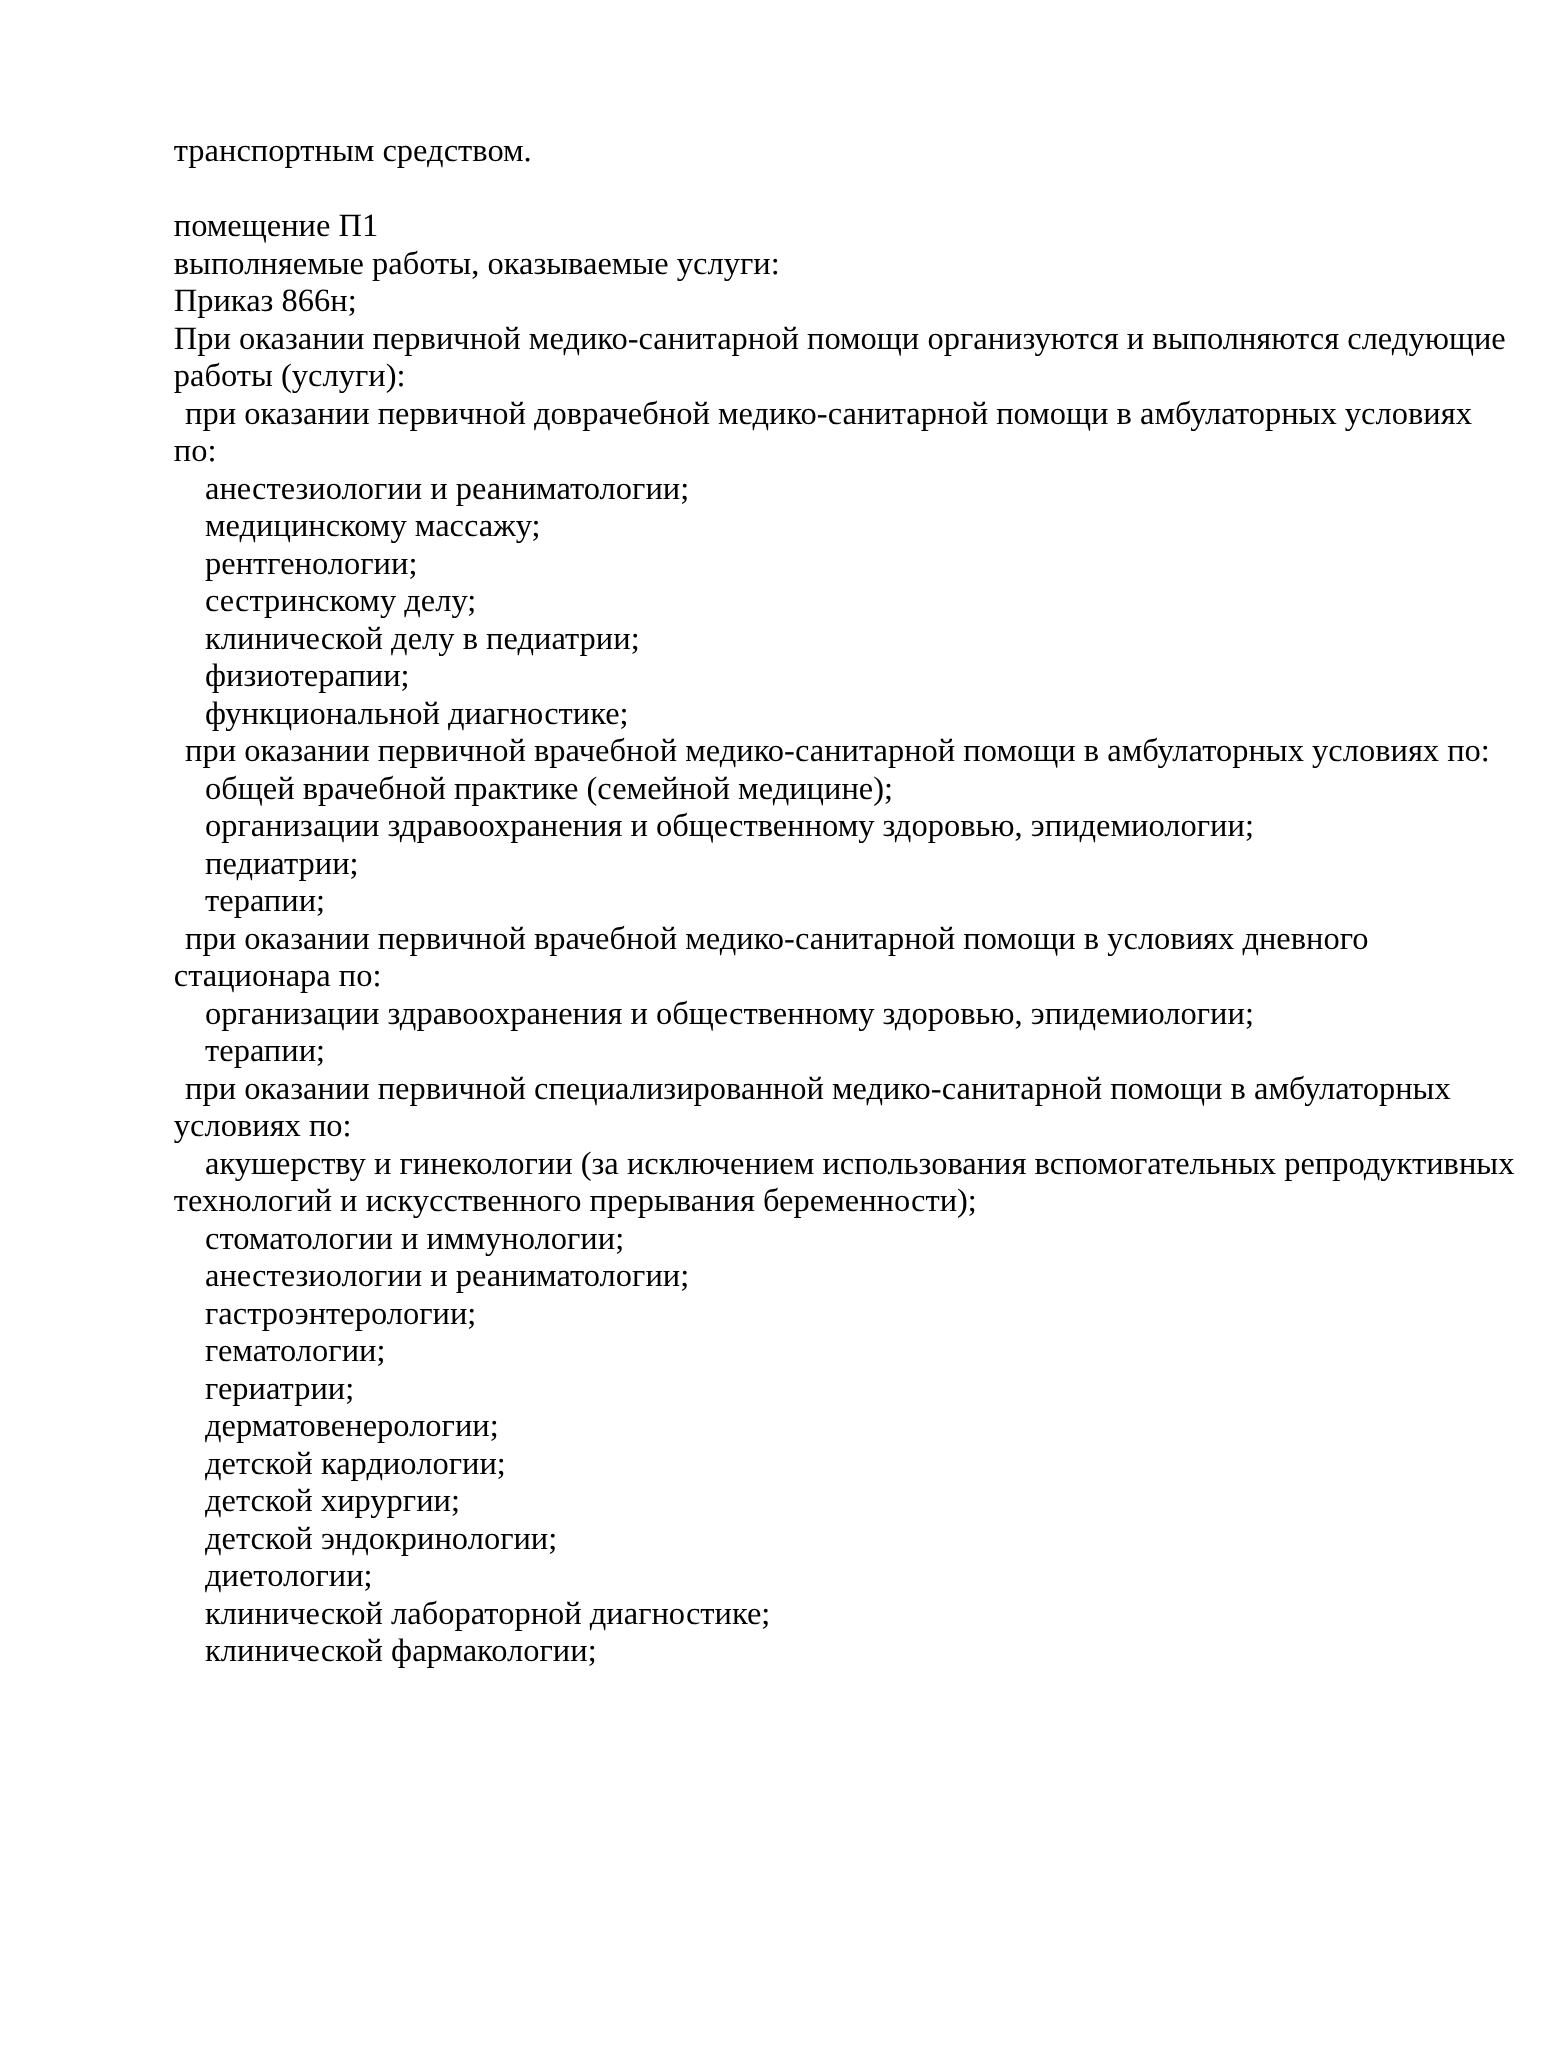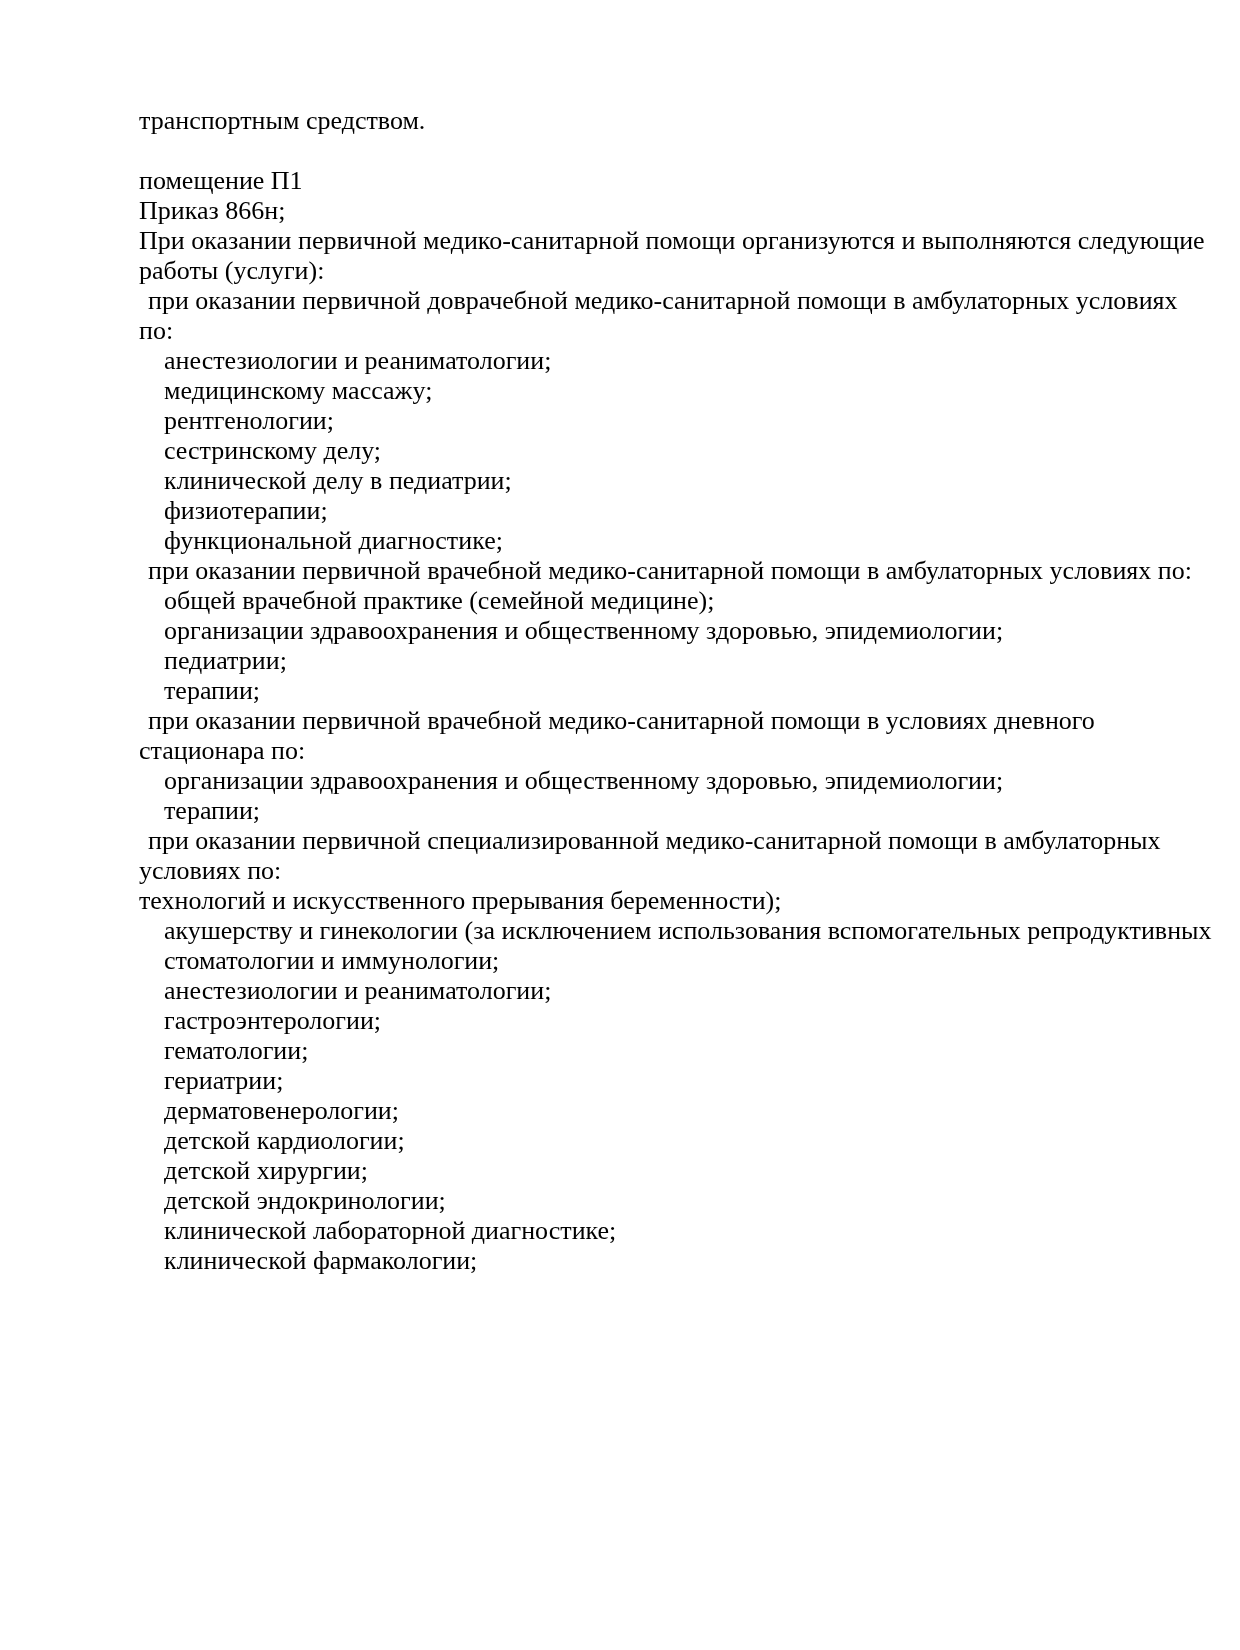--- a/index.html
+++ b/index.html
@@ -32,20 +32,21 @@
   .indent-2 { padding-left: 25px; }
 </style>
 </head>
 <body>
 
 <div class="page" style="background: rgb(255, 255, 255);">
   <div class="textblock" id="lines-container" style="color: rgb(0, 0, 0);">
       <div class="line indent-0">транспортным средством.</div>
       <div class="line indent-0">&nbsp;</div>
       <div class="line indent-0">помещение П1</div>
+      <div class="line indent-0">выполняемые работы, оказываемые услуги:</div>
       <div class="line indent-0">Приказ 866н;</div>
       <div class="line indent-0">При оказании первичной медико-санитарной помощи организуются и выполняются следующие</div>
       <div class="line indent-0">работы (услуги):</div>
       <div class="line indent-1">при оказании первичной доврачебной медико-санитарной помощи в амбулаторных условиях</div>
       <div class="line indent-0">по:</div>
       <div class="line indent-2">анестезиологии и реаниматологии;</div>
       <div class="line indent-2">медицинскому массажу;</div>
       <div class="line indent-2">рентгенологии;</div>
       <div class="line indent-2">сестринскому делу;</div>
       <div class="line indent-2">клинической делу в педиатрии;</div>
@@ -55,27 +56,28 @@
       <div class="line indent-2">общей врачебной практике (семейной медицине);</div>
       <div class="line indent-2">организации здравоохранения и общественному здоровью, эпидемиологии;</div>
       <div class="line indent-2">педиатрии;</div>
       <div class="line indent-2">терапии;</div>
       <div class="line indent-1">при оказании первичной врачебной медико-санитарной помощи в условиях дневного</div>
       <div class="line indent-0">стационара по:</div>
       <div class="line indent-2">организации здравоохранения и общественному здоровью, эпидемиологии;</div>
       <div class="line indent-2">терапии;</div>
       <div class="line indent-1">при оказании первичной специализированной медико-санитарной помощи в амбулаторных</div>
       <div class="line indent-0">условиях по:</div>
+      <div class="line indent-2">акушерству и гинекологии (за исключением использования вспомогательных репродуктивных</div>
       <div class="line indent-0">технологий и искусственного прерывания беременности);</div>
-      <div class="line indent-2">акушерству и гинекологии (за исключением использования вспомогательных репродуктивных</div>
       <div class="line indent-2">стоматологии и иммунологии;</div>
       <div class="line indent-2">анестезиологии и реаниматологии;</div>
       <div class="line indent-2">гастроэнтерологии;</div>
       <div class="line indent-2">гематологии;</div>
       <div class="line indent-2">гериатрии;</div>
       <div class="line indent-2">дерматовенерологии;</div>
       <div class="line indent-2">детской кардиологии;</div>
       <div class="line indent-2">детской хирургии;</div>
       <div class="line indent-2">детской эндокринологии;</div>
+      <div class="line indent-2">диетологии;</div>
       <div class="line indent-2">клинической лабораторной диагностике;</div>
       <div class="line indent-2">клинической фармакологии;</div>
     </div>
 </div>
 
 </body></html>

